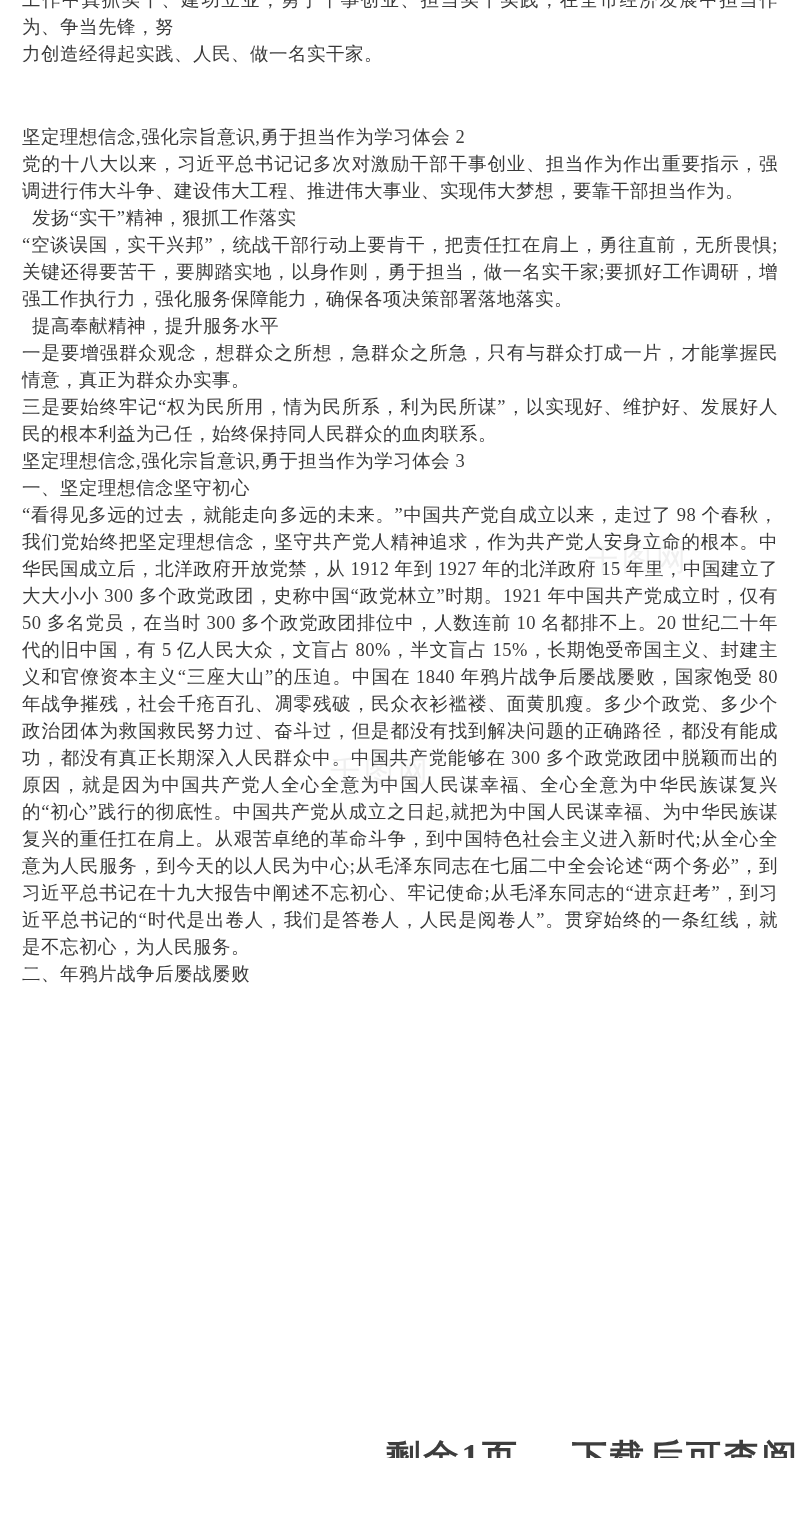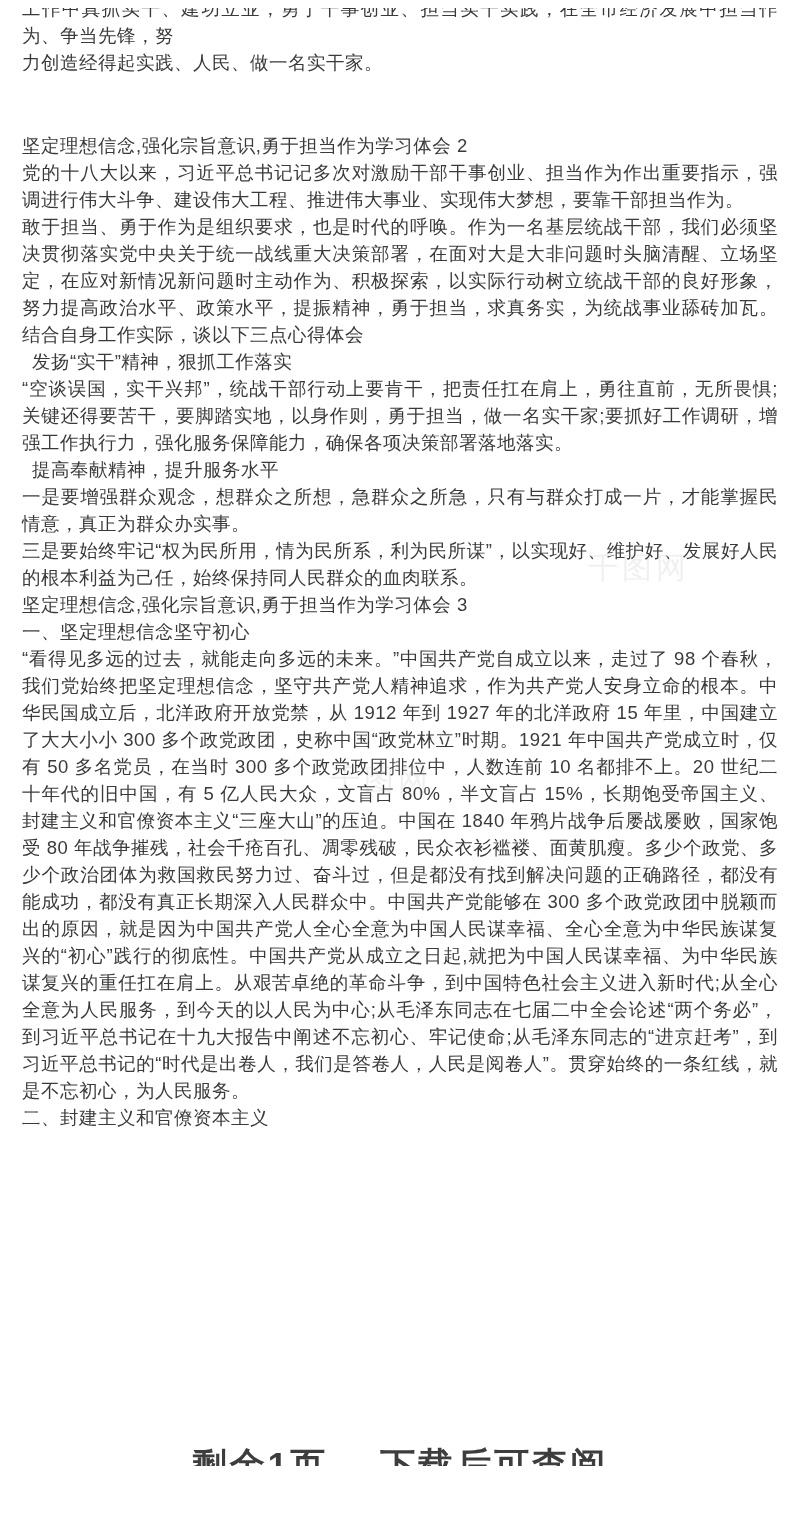--- a/index.html
+++ b/index.html
@@ -4,24 +4,24 @@
 <style>
   html, body {
     margin: 0;
     padding: 0;
     background: #ffffff;
   }
   .page {
     position: relative;
     width: 800px;
     height: 1458px;
-    margin: 8px auto;
+    margin: 0 auto;
     background: var(--page-bg, #ffffff);
     overflow: hidden;
-    font-family: Liberation Sans, sans-serif;
+    font-family: Liberation Serif, serif;
   }
   .doc-body {
     position: absolute;
     top: -13px;
     left: 22px;
     right: 22px;
   }
   .para {
     margin: 0;
     font-size: 18.5px;
@@ -42,48 +42,47 @@
     pointer-events: none;
     user-select: none;
   }
   .wm1 { top: 540px; left: 588px; }
   .wm2 { top: 752px; left: 330px; }
   .preview-footer {
     position: absolute;
     left: 0;
     right: 0;
     top: 1434px;
-    text-align: center;
+    text-align: right;
     font-weight: bold;
     font-size: 35px;
     color: var(--footer-color, #3d3d3d);
     letter-spacing: 3px;
   }
   .preview-footer .remaining { margin-right: 52px; }
 </style>
 </head>
 <body>
 
 <div class="page">
 
   <div class="doc-body">
       <p class="para clipped">工作中真抓实干、建功立业，勇于干事创业、担当实干实践，在全市经济发展中担当作为、争当先锋，努</p>
       <p class="para">力创造经得起实践、人民、做一名实干家。</p>
       <p class="para gap">坚定理想信念,强化宗旨意识,勇于担当作为学习体会 2</p>
       <p class="para">党的十八大以来，习近平总书记记多次对激励干部干事创业、担当作为作出重要指示，强调进行伟大斗争、建设伟大工程、推进伟大事业、实现伟大梦想，要靠干部担当作为。</p>
-      <p class="para">敢于担当、勇于作为是组织要求，也是时代的呼唤。作为一名基层统战干部，我们必须坚决贯彻落实党中央关于统一战线重大决策部署，在面对大是大非问题时头脑清醒、立场坚定，在应对新情况新问题时主动作为、积极探索，以实际行动树立统战干部的良好形象，努力提高政治水平、政策水平，提振精神，勇于担当，求真务实，为统战事业舔砖加瓦。结合自身工作实际，谈以下三点心得体会</p>
       <p class="para indent">发扬“实干”精神，狠抓工作落实</p>
       <p class="para">“空谈误国，实干兴邦”，统战干部行动上要肯干，把责任扛在肩上，勇往直前，无所畏惧;关键还得要苦干，要脚踏实地，以身作则，勇于担当，做一名实干家;要抓好工作调研，增强工作执行力，强化服务保障能力，确保各项决策部署落地落实。</p>
       <p class="para indent">提高奉献精神，提升服务水平</p>
       <p class="para">一是要增强群众观念，想群众之所想，急群众之所急，只有与群众打成一片，才能掌握民情意，真正为群众办实事。</p>
       <p class="para">三是要始终牢记“权为民所用，情为民所系，利为民所谋”，以实现好、维护好、发展好人民的根本利益为己任，始终保持同人民群众的血肉联系。</p>
       <p class="para">坚定理想信念,强化宗旨意识,勇于担当作为学习体会 3</p>
       <p class="para">一、坚定理想信念坚守初心</p>
       <p class="para">“看得见多远的过去，就能走向多远的未来。”中国共产党自成立以来，走过了 98 个春秋，我们党始终把坚定理想信念，坚守共产党人精神追求，作为共产党人安身立命的根本。中华民国成立后，北洋政府开放党禁，从 1912 年到 1927 年的北洋政府 15 年里，中国建立了大大小小 300 多个政党政团，史称中国“政党林立”时期。1921 年中国共产党成立时，仅有 50 多名党员，在当时 300 多个政党政团排位中，人数连前 10 名都排不上。20 世纪二十年代的旧中国，有 5 亿人民大众，文盲占 80%，半文盲占 15%，长期饱受帝国主义、封建主义和官僚资本主义“三座大山”的压迫。中国在 1840 年鸦片战争后屡战屡败，国家饱受 80 年战争摧残，社会千疮百孔、凋零残破，民众衣衫褴褛、面黄肌瘦。多少个政党、多少个政治团体为救国救民努力过、奋斗过，但是都没有找到解决问题的正确路径，都没有能成功，都没有真正长期深入人民群众中。中国共产党能够在 300 多个政党政团中脱颖而出的原因，就是因为中国共产党人全心全意为中国人民谋幸福、全心全意为中华民族谋复兴的“初心”践行的彻底性。中国共产党从成立之日起,就把为中国人民谋幸福、为中华民族谋复兴的重任扛在肩上。从艰苦卓绝的革命斗争，到中国特色社会主义进入新时代;从全心全意为人民服务，到今天的以人民为中心;从毛泽东同志在七届二中全会论述“两个务必”，到习近平总书记在十九大报告中阐述不忘初心、牢记使命;从毛泽东同志的“进京赶考”，到习近平总书记的“时代是出卷人，我们是答卷人，人民是阅卷人”。贯穿始终的一条红线，就是不忘初心，为人民服务。</p>
-      <p class="para">二、封建主义和官僚资本主义</p>
+      <p class="para">二、年鸦片战争后屡战屡败</p>
     </div>
 
   <div class="watermark wm1">
     <span>千图网</span>
   </div>
   <div class="watermark wm2">
     <span>千图网</span>
   </div>
 
   <div class="preview-footer">

